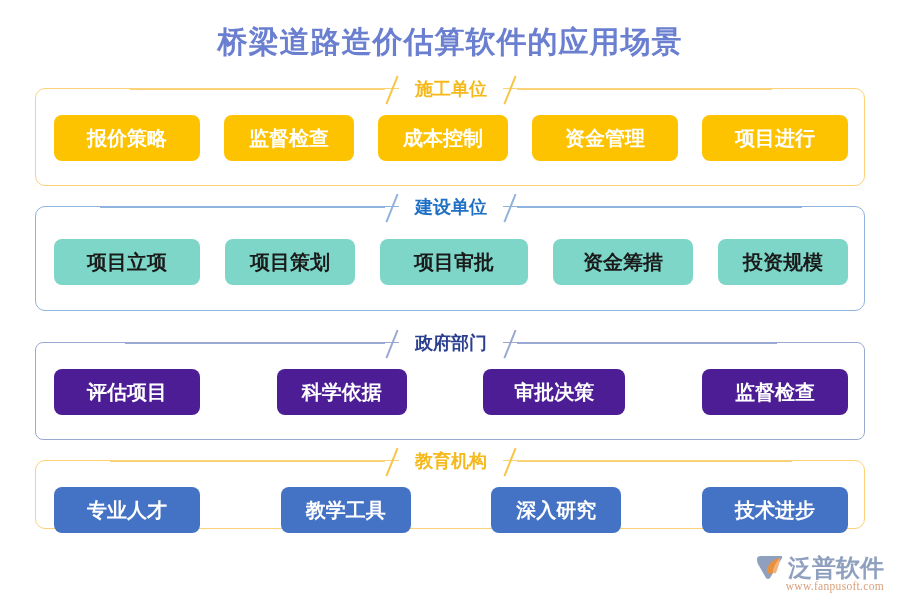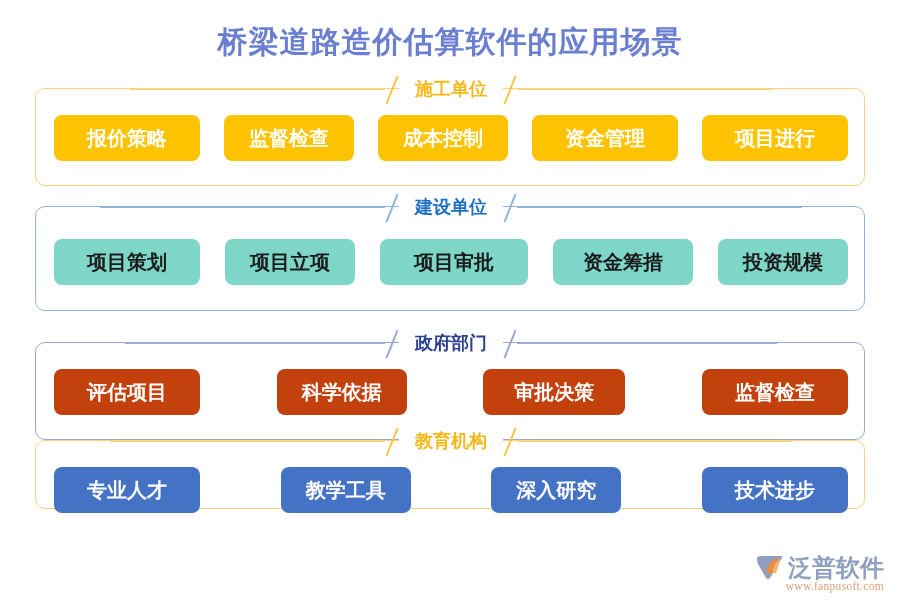--- a/index.html
+++ b/index.html
@@ -43,22 +43,22 @@
     left: 35px;
     width: 830px;
     box-sizing: border-box;
     border-width: 1.5px;
     border-style: solid;
     border-radius: 10px;
   }
 
   .section-1 { top: 88px;  height: 98px;  border-color: #fbd277; }
   .section-2 { top: 206px; height: 105px; border-color: #8fb3dd; }
-  .section-3 { top: 342px; height: 98px;  border-color: #9aa8d4; }
-  .section-4 { top: 440px; height: 69px;  border-color: #fbd277; }
+  .section-3 { top: 342px; height: 98px;  border-color: #9aa8d4; border-radius: 8px; }
+  .section-4 { top: 460px; height: 69px;  border-color: #fbd277; }
 
   
   .section-head {
     position: absolute;
     top: -15px;
     left: 0;
     width: 830px;
     height: 30px;
     display: flex;
     align-items: center;
@@ -136,21 +136,21 @@
     border-radius: 8px;
     font-size: 20px;
     font-weight: bold;
     white-space: nowrap;
     box-sizing: border-box;
     padding: 0 10px;
   }
 
   .chip-amber { background: #fdc300; color: #ffffff; }
   .chip-teal  { background: #7dd6c8; color: #1a1a1a; }
-  .chip-green { background: #c2410c; color: #ffffff; }
+  .chip-green { background: #4c1d95; color: #ffffff; }
   .chip-blue  { background: #4472c4; color: #ffffff; }
 
   
   .section-1 .chip:nth-child(1) { width: 146px; }
   .section-1 .chip:nth-child(2) { width: 130px; }
   .section-1 .chip:nth-child(3) { width: 130px; }
   .section-1 .chip:nth-child(4) { width: 146px; }
   .section-1 .chip:nth-child(5) { width: 146px; }
 
   .section-2 .chip:nth-child(1) { width: 146px; }
@@ -235,22 +235,22 @@
 
   <div class="section section-2">
     <div class="section-head">
       <div class="head-line" style="width:285px"></div>
       <div class="head-slash"></div>
       <div class="head-title">建设单位</div>
       <div class="head-slash"></div>
       <div class="head-line" style="width:285px"></div>
     </div>
     <div class="chip-row">
+      <div class="chip chip-teal">项目立项</div>
       <div class="chip chip-teal">项目策划</div>
-      <div class="chip chip-teal">项目立项</div>
       <div class="chip chip-teal">项目审批</div>
       <div class="chip chip-teal">资金筹措</div>
       <div class="chip chip-teal">投资规模</div>
     </div>
   </div>
 
   <div class="section section-3">
     <div class="section-head">
       <div class="head-line" style="width:260px"></div>
       <div class="head-slash"></div>

